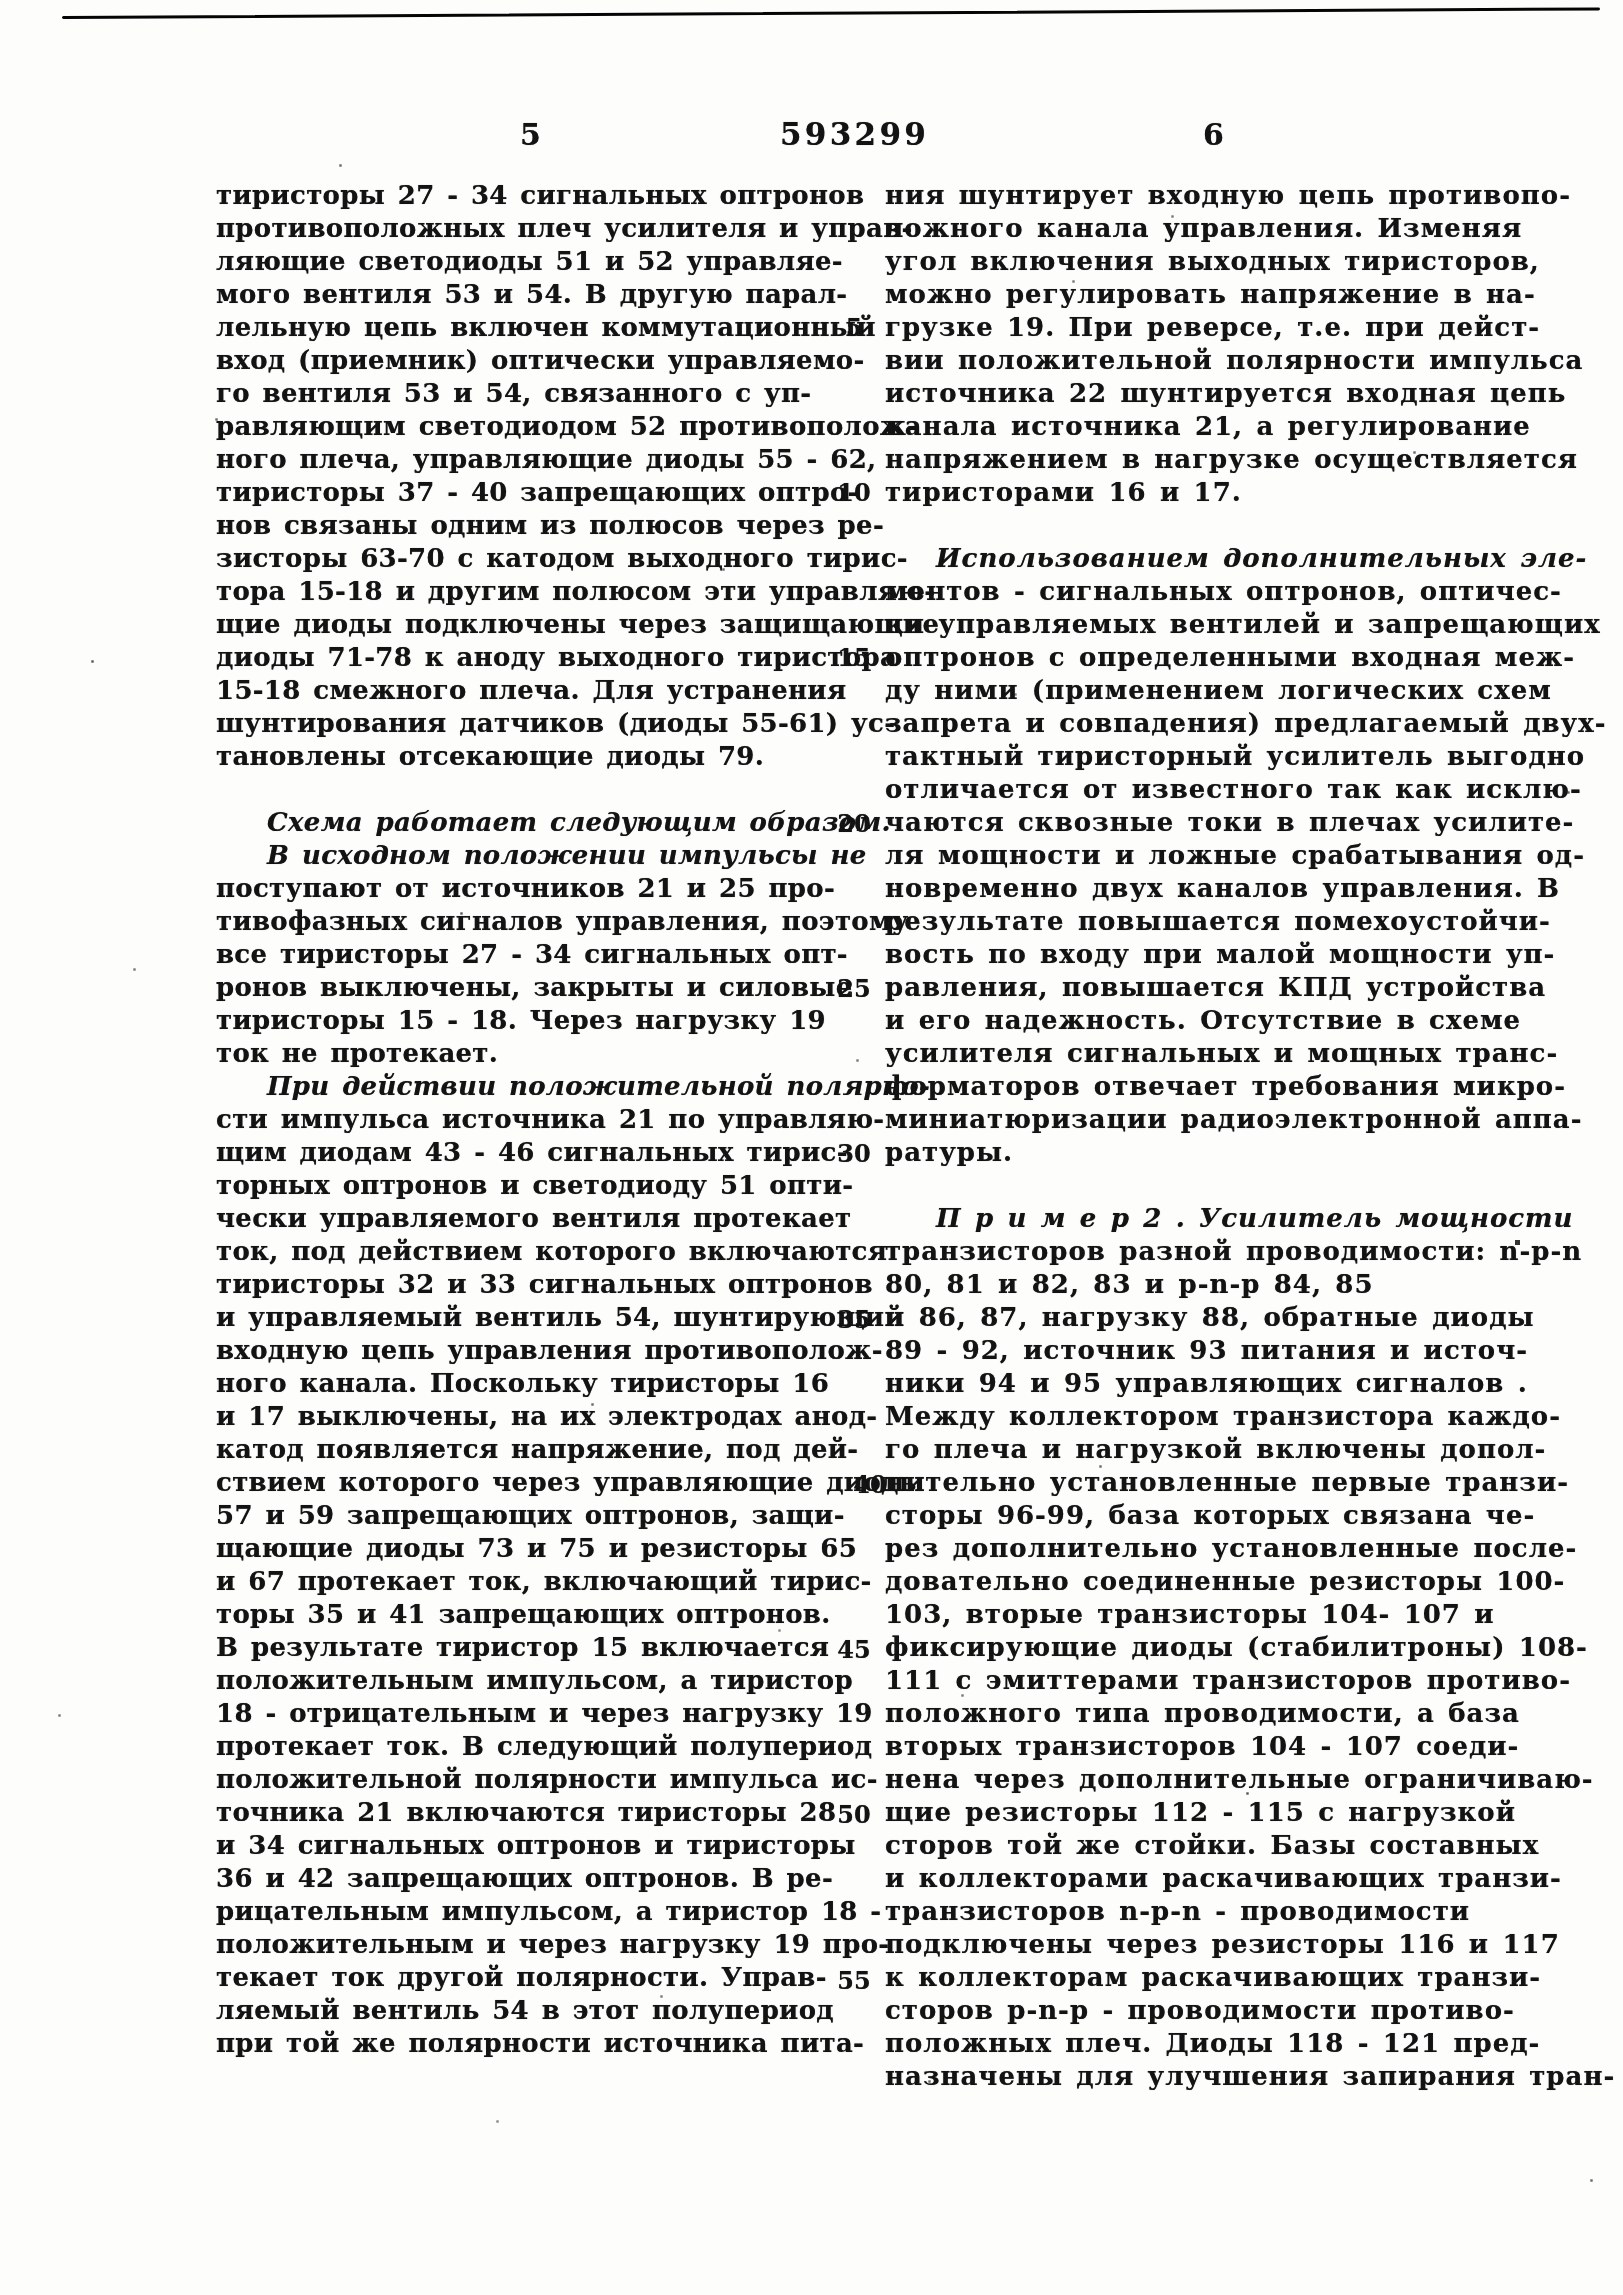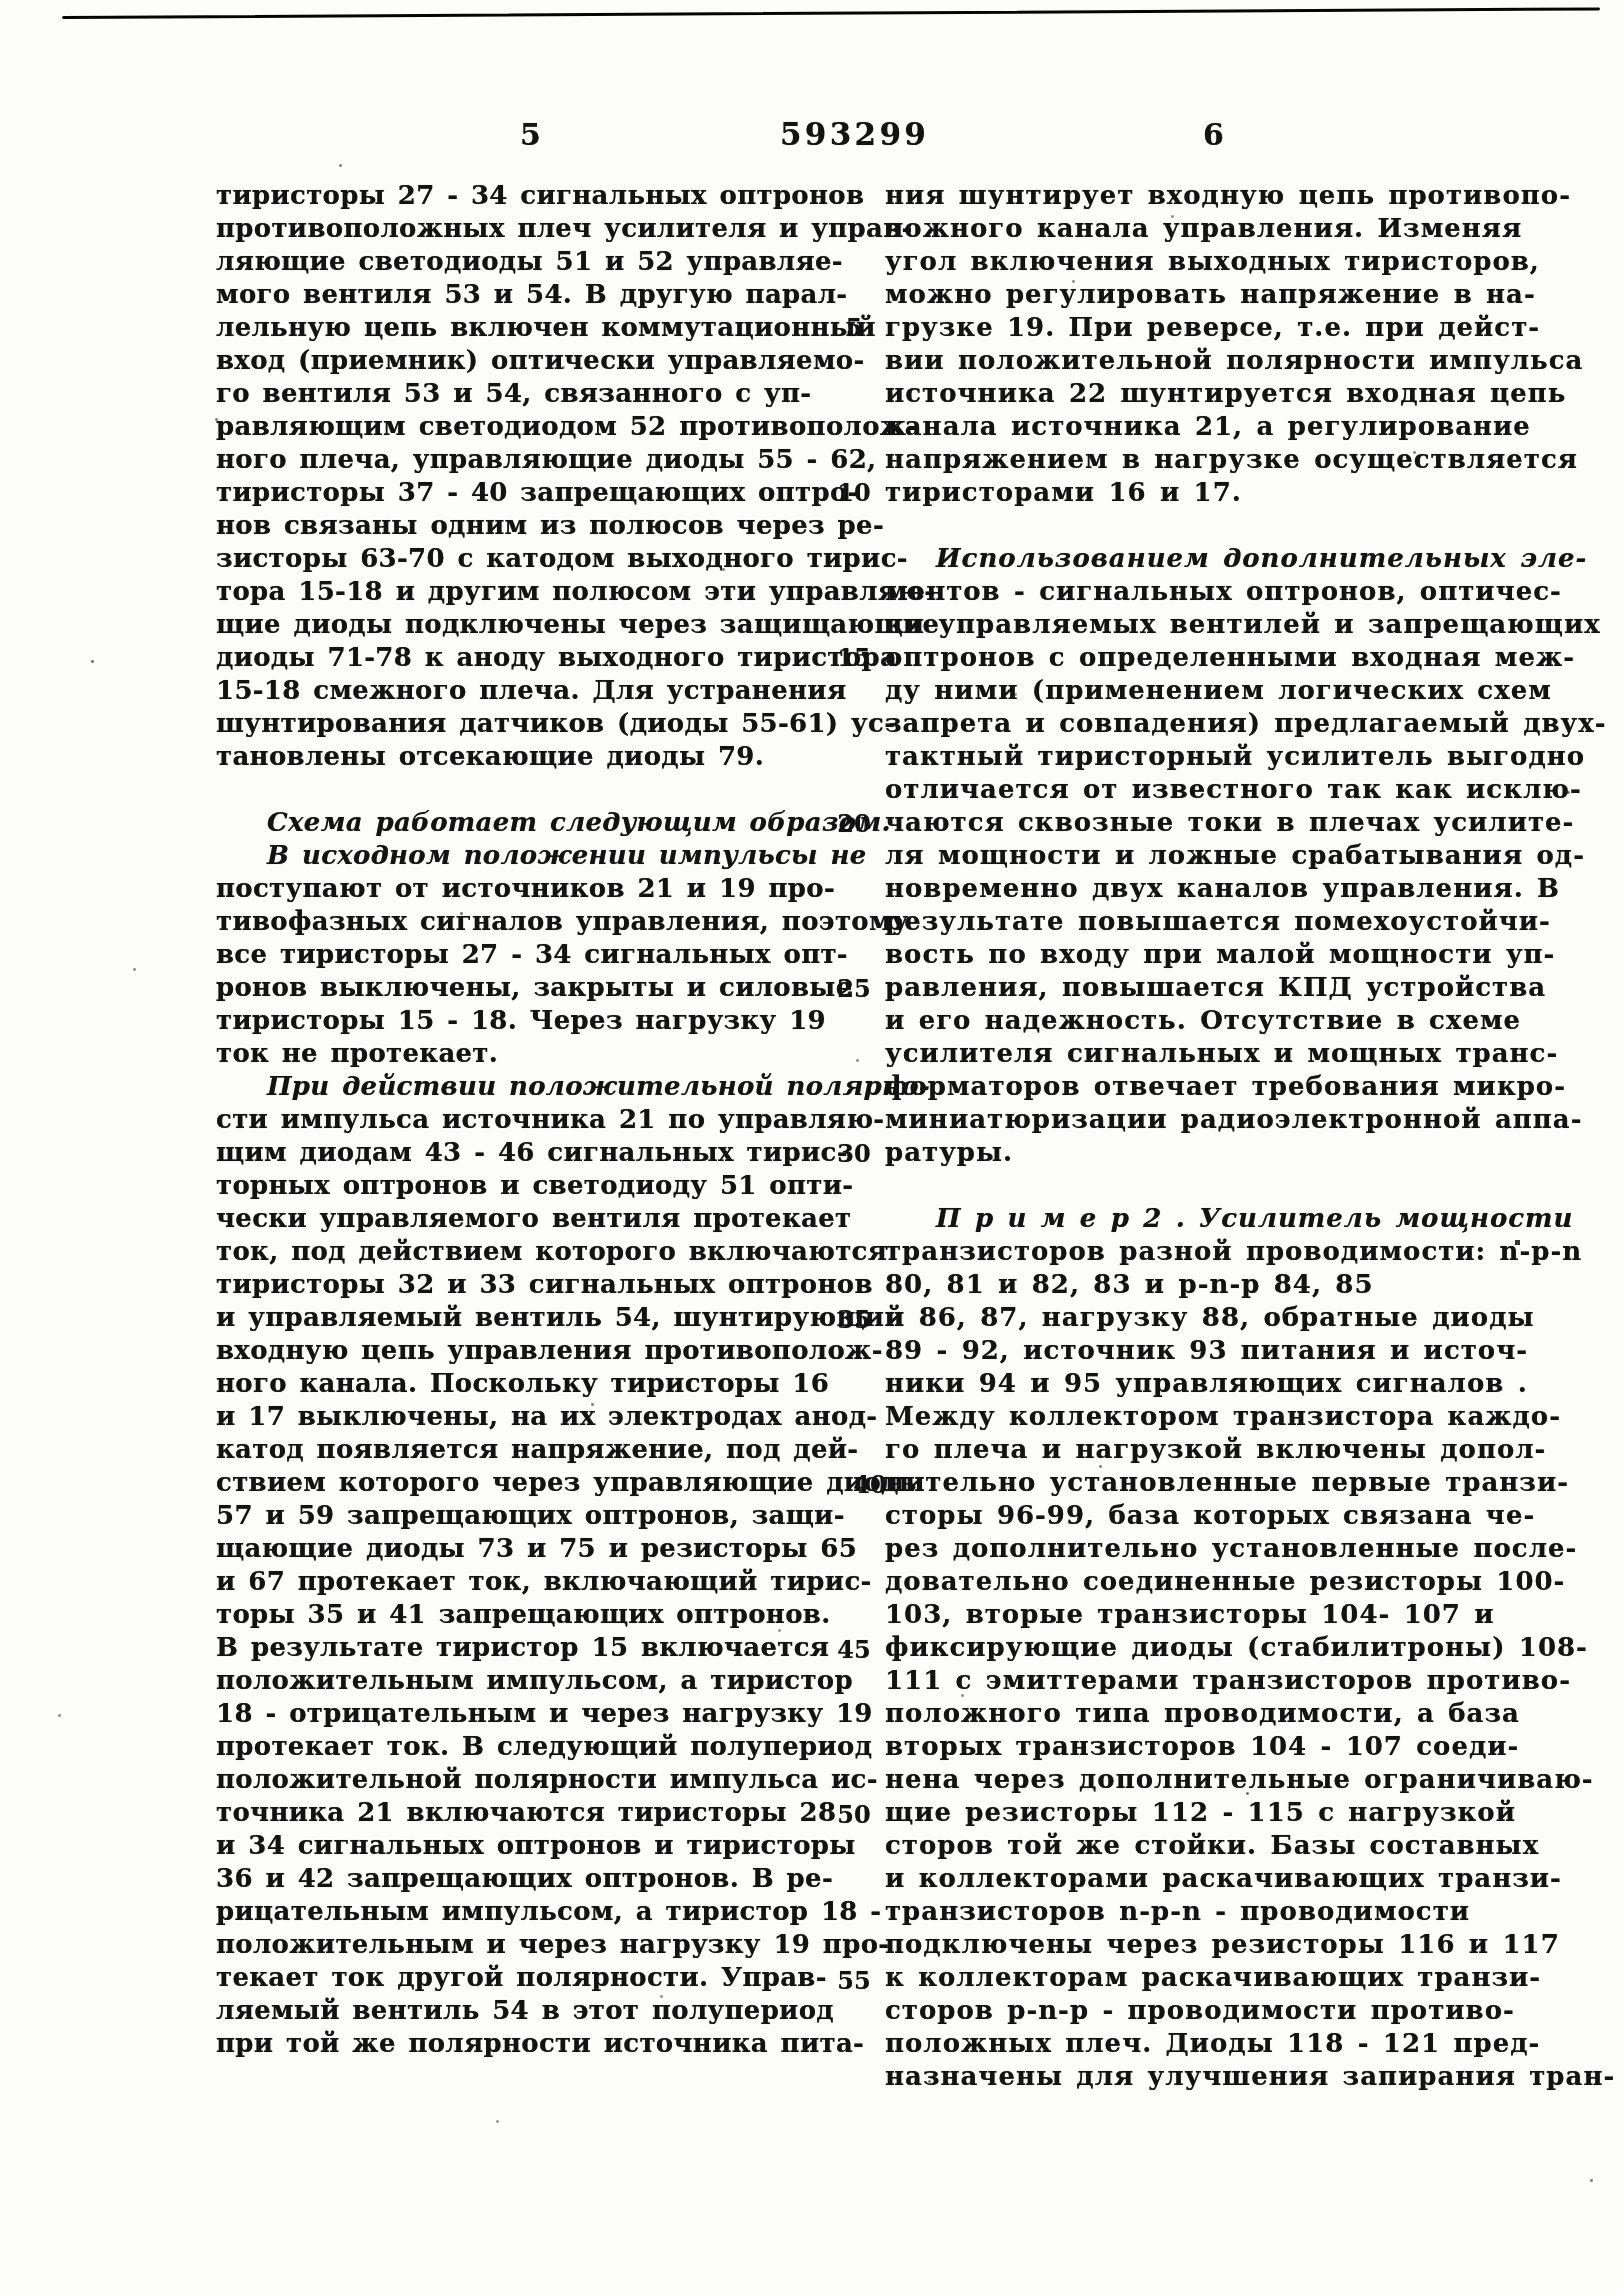--- a/index.html
+++ b/index.html
@@ -115,21 +115,21 @@
       <div class="line txt">зисторы 63-70 с катодом выходного тирис-</div>
       <div class="line txt">тора 15-18 и другим полюсом эти управляю-</div>
       <div class="line txt">щие диоды подключены через защищающие</div>
       <div class="line txt">диоды 71-78 к аноду выходного тиристора</div>
       <div class="line txt">15-18 смежного плеча. Для устранения</div>
       <div class="line txt">шунтирования датчиков (диоды 55-61) ус-</div>
       <div class="line txt">тановлены отсекающие диоды 79.</div>
       <div class="line txt"></div>
       <div class="line txt indent">Схема работает следующим образом.</div>
       <div class="line txt indent">В исходном положении импульсы не</div>
-      <div class="line txt">поступают от источников 21 и 19 про-</div>
+      <div class="line txt">поступают от источников 21 и 25 про-</div>
       <div class="line txt">тивофазных сигналов управления, поэтому</div>
       <div class="line txt">все тиристоры 27 - 34 сигнальных опт-</div>
       <div class="line txt">ронов выключены, закрыты и силовые</div>
       <div class="line txt">тиристоры 15 - 18. Через нагрузку 19</div>
       <div class="line txt">ток не протекает.</div>
       <div class="line txt indent">При действии положительной полярно-</div>
       <div class="line txt">сти импульса источника 21 по управляю-</div>
       <div class="line txt">щим диодам 43 - 46 сигнальных тирис-</div>
       <div class="line txt">торных оптронов и светодиоду 51 опти-</div>
       <div class="line txt">чески управляемого вентиля протекает</div>

